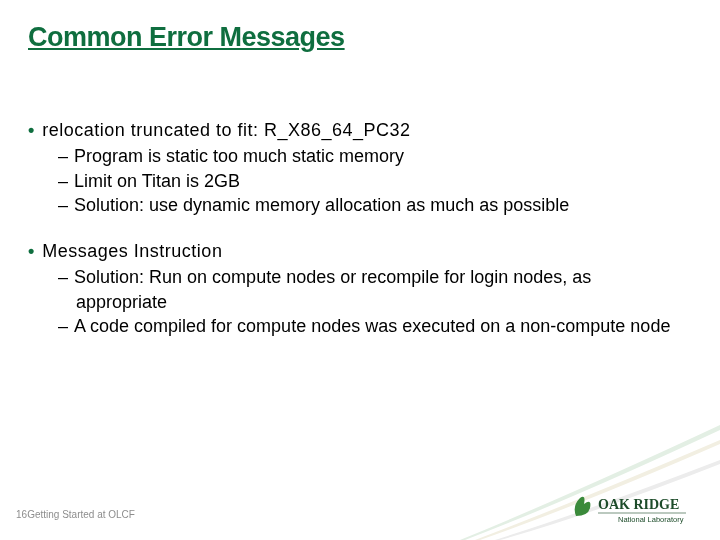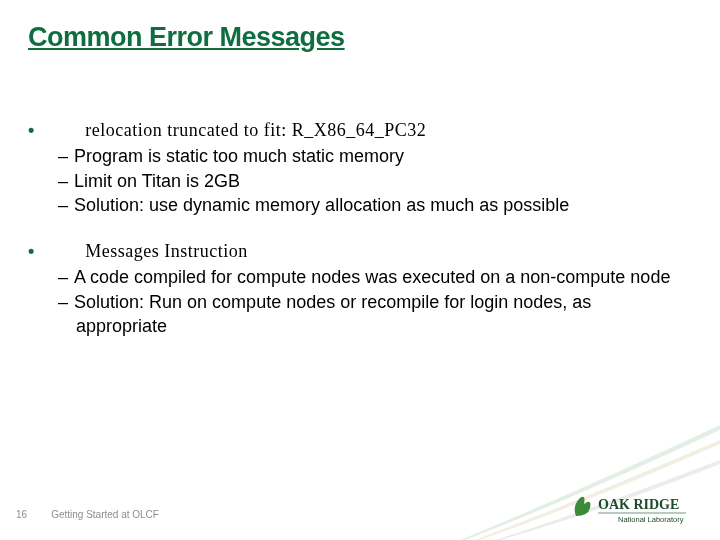--- a/index.html
+++ b/index.html
@@ -2,26 +2,26 @@
 <html><head>
 <meta charset="utf-8">
 <style>
   * { margin: 0; padding: 0; box-sizing: border-box; }
   html, body { width: 720px; height: 540px; background: #fff; font-family: Arial, Helvetica, sans-serif; overflow: hidden; position: relative; }
   .slide { position: relative; width: 720px; height: 540px; }
   .title { position: absolute; top: 22px; left: 28px; font-size: 27px; font-weight: 900; color: #0f6e3f; letter-spacing: -0.5px; text-decoration: underline; }
   .content { position: absolute; top: 118px; left: 28px; right: 36px; }
   .bullet1 { font-size: 18px; color: #000; margin-bottom: 2px; line-height: 1.35; }
   .bullet1 .dot { color: #0f6e3f; font-weight: bold; margin-right: 8px; }
-  .bullet1 .mono { font-family: Liberation Serif, serif; letter-spacing: 0.5px; margin-left: 43px; }
+  .bullet1 .mono { font-family: Liberation Sans, sans-serif; letter-spacing: 0.5px; }
   .sub { margin-left: 30px; font-size: 18px; color: #000; line-height: 1.35; margin-bottom: 0px; text-indent: -18px; padding-left: 18px; }
   .sub .dash { margin-right: 6px; }
   .block2 { margin-top: 22px; }
   .footer { position: absolute; bottom: 20px; left: 16px; font-size: 10px; color: #8d8d8d; }
-  .footer .pg { margin-right: 24px; }
+  .footer .pg { margin-right: 0; }
   .logo { position: absolute; right: 30px; bottom: 12px; }
   .bg-swoosh { position: absolute; right: 0; bottom: 0; width: 300px; height: 180px; pointer-events: none; }
 </style>
 </head>
 <body>
 
 <div class="slide">
 
   <svg class="bg-swoosh" viewBox="0 0 300 180" preserveAspectRatio="xMaxYMax slice">
     <path d="M40,180 Q150,135 300,65 L300,70 Q150,140 45,180 Z" fill="#e3efe4"></path>
@@ -37,22 +37,22 @@
       <span class="dot">•</span><span class="mono">relocation truncated to fit: R_X86_64_PC32</span>
     </div>
     <div class="sub"><span class="dash">–</span><span>Program is static too much static memory</span></div>
     <div class="sub"><span class="dash">–</span><span>Limit on Titan is 2GB</span></div>
     <div class="sub"><span class="dash">–</span><span>Solution: use dynamic memory allocation as much as possible</span></div>
 
     <div class="block2">
       <div class="bullet1">
         <span class="dot">•</span><span class="mono">Messages Instruction</span>
       </div>
+      <div class="sub"><span class="dash">–</span><span>Solution: Run on compute nodes or recompile for login nodes, as appropriate</span></div>
       <div class="sub"><span class="dash">–</span><span>A code compiled for compute nodes was executed on a non-compute node</span></div>
-      <div class="sub"><span class="dash">–</span><span>Solution: Run on compute nodes or recompile for login nodes, as appropriate</span></div>
     </div>
 
   </div>
 
   <div class="footer">
     <span class="pg">16</span><span>Getting Started at OLCF</span>
   </div>
 
   <svg class="logo" width="120" height="36">
     <g>

